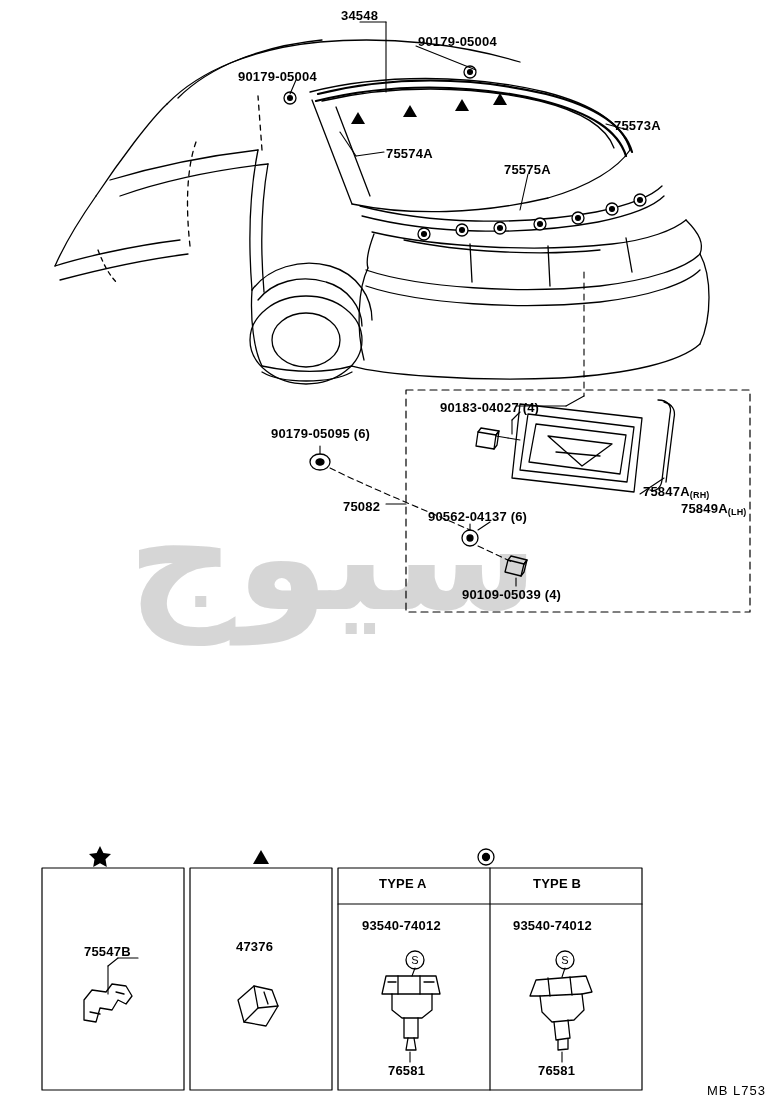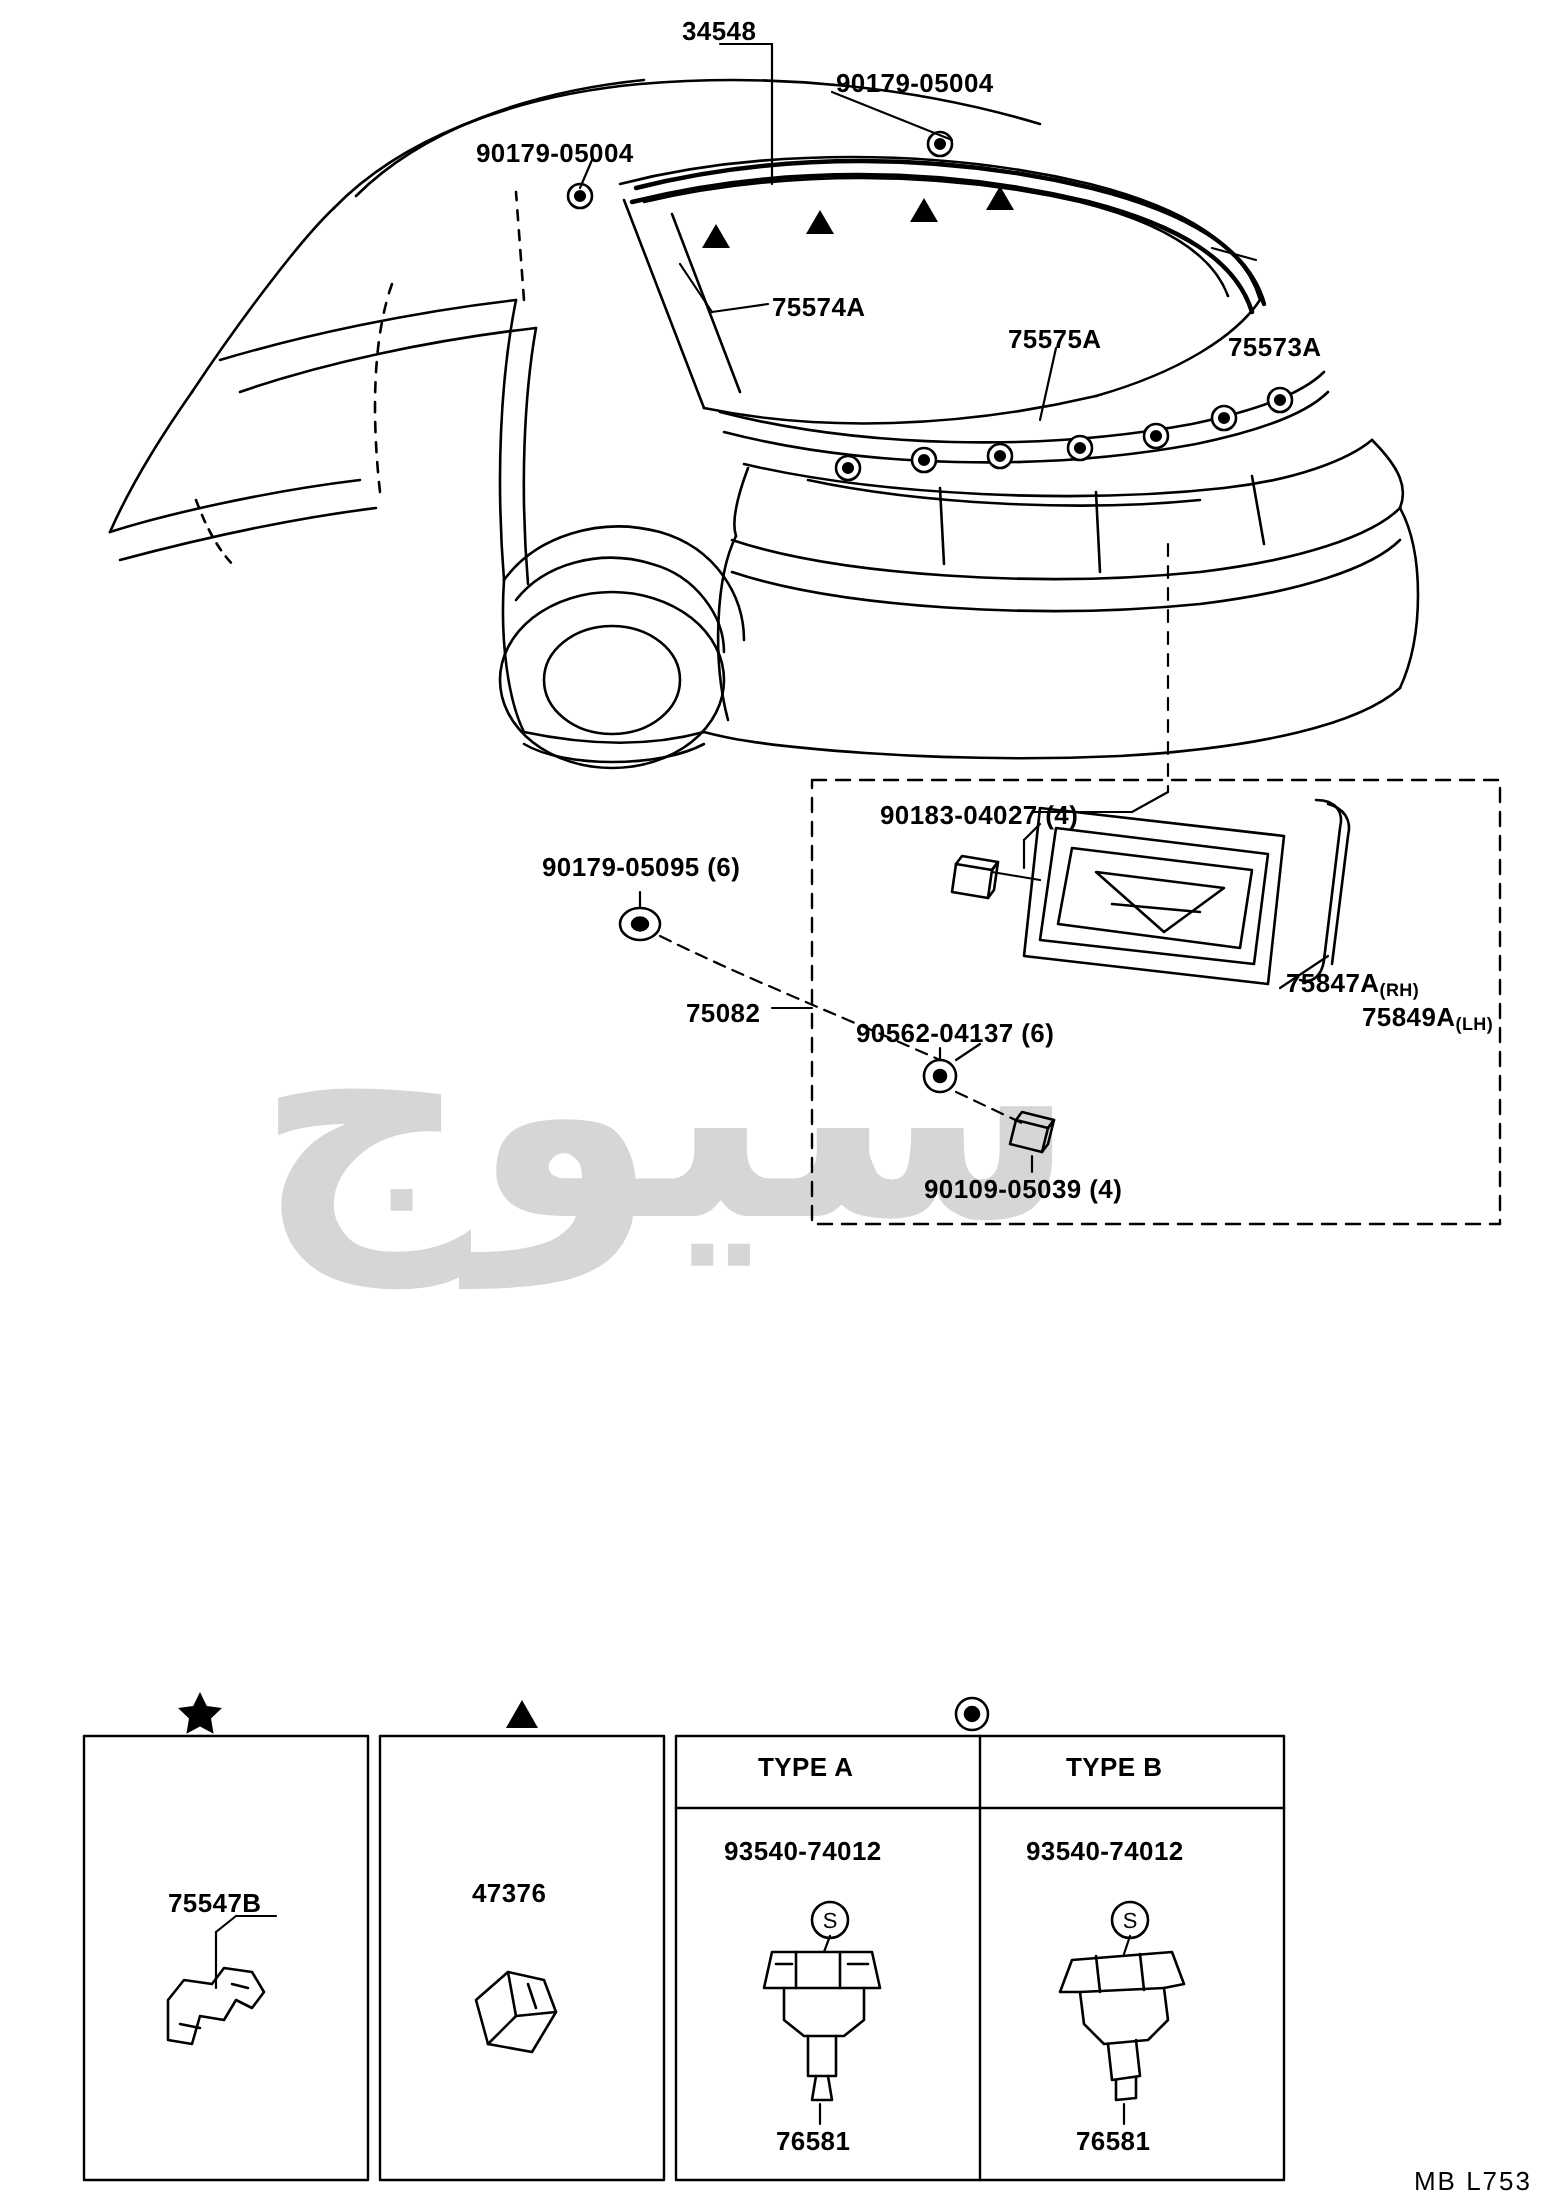--- a/index.html
+++ b/index.html
@@ -277,21 +277,21 @@
       <path d="M562 1052 L 562 1062" stroke-width="1.1"></path>
     </g>
 
     <text x="415" y="964" font-family="Liberation Sans, sans-serif" font-size="11" text-anchor="middle" fill="#000">S</text>
     <text x="565" y="964" font-family="Liberation Sans, sans-serif" font-size="11" text-anchor="middle" fill="#000">S</text>
   </svg>
 
   <div class="lbl bold" style="left:341px; top:8px;">34548</div>
   <div class="lbl bold" style="left:418px; top:34px;">90179-05004</div>
   <div class="lbl bold" style="left:238px; top:69px;">90179-05004</div>
-  <div class="lbl bold" style="left:614px; top:118px;margin-top:48px;">75573A</div>
+  <div class="lbl bold" style="left:614px; top:118px;">75573A</div>
   <div class="lbl bold" style="left:386px; top:146px;">75574A</div>
   <div class="lbl bold" style="left:504px; top:162px;">75575A</div>
   <div class="lbl bold" style="left:440px; top:400px;">90183-04027 (4)</div>
   <div class="lbl bold" style="left:271px; top:426px;">90179-05095 (6)</div>
   <div class="lbl bold" style="left:343px; top:499px;">75082</div>
   <div class="lbl bold" style="left:428px; top:509px;">90562-04137 (6)</div>
 
   <div class="lbl bold" style="left:643px; top:484px;">
     <span>75847A</span><span class="sup">(RH)</span>
   </div>

